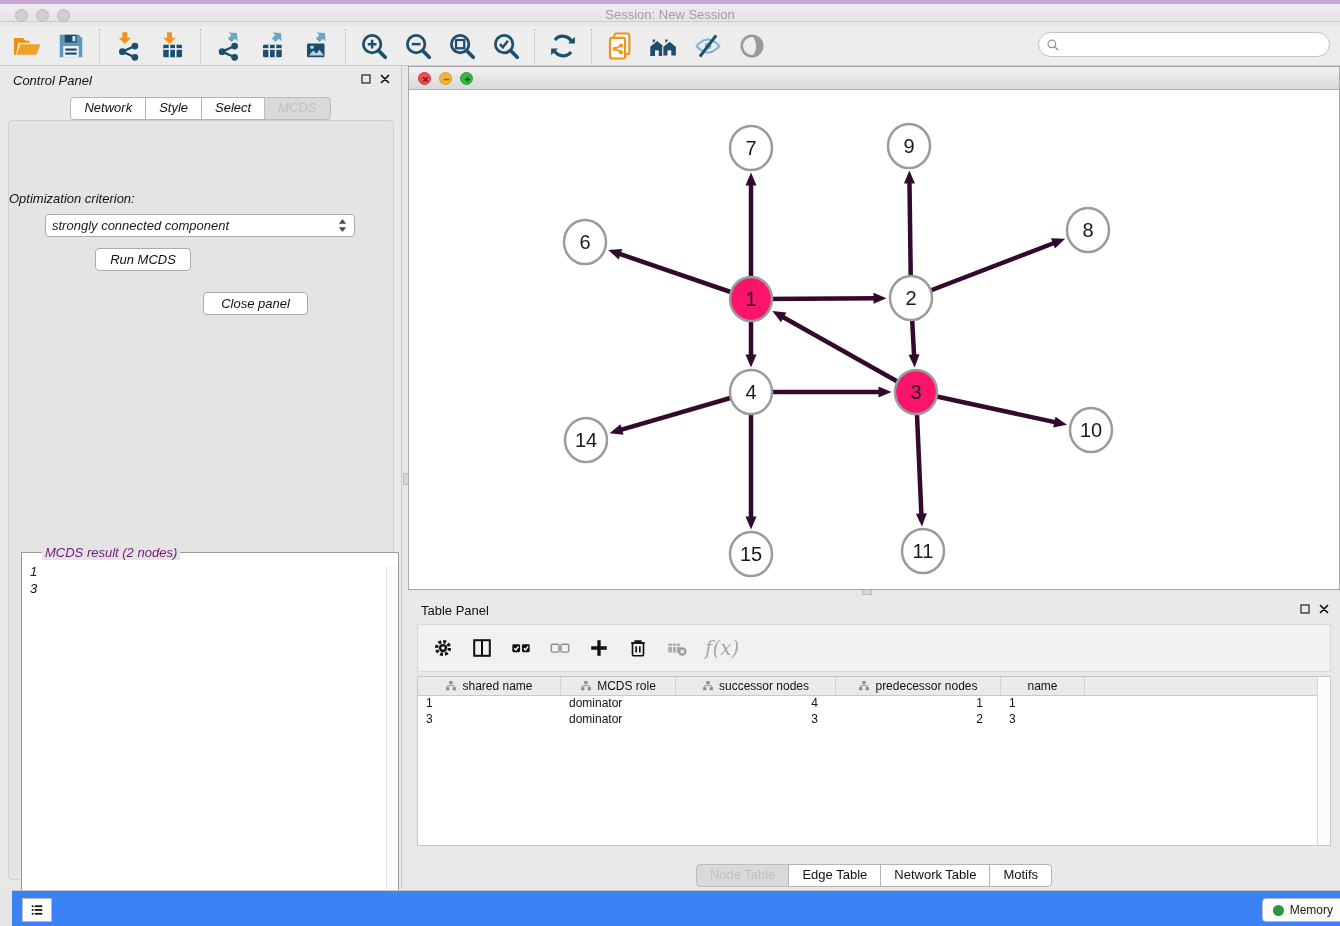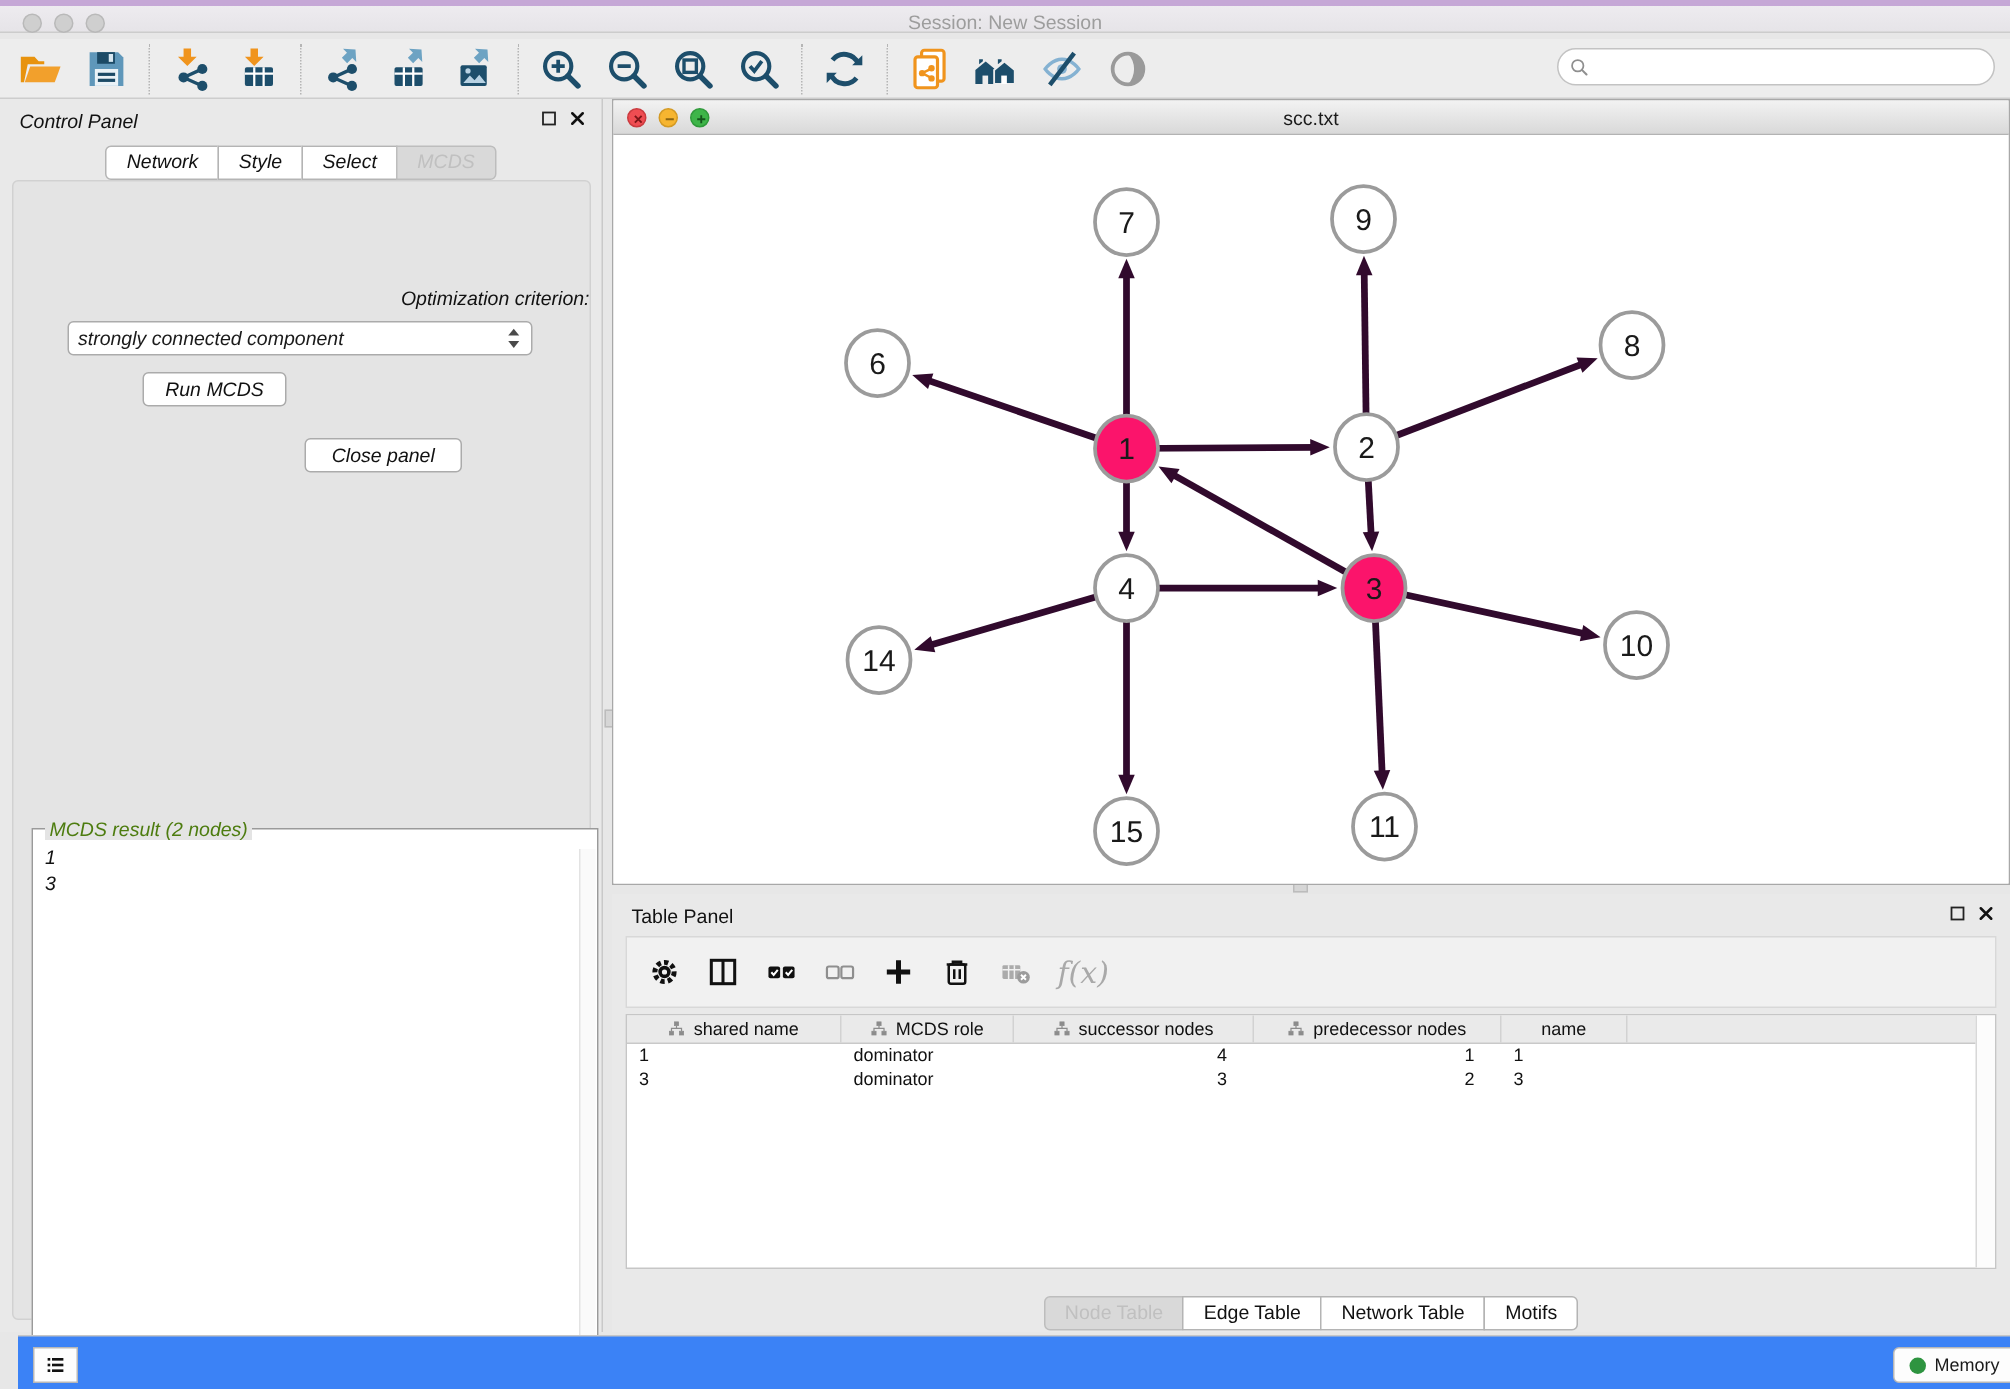--- a/index.html
+++ b/index.html
@@ -33,32 +33,32 @@
   .phead-icons { position:absolute; right:10px; top:7px; display:flex; gap:7px; }
   .phead-icons svg { width:12px; height:12px; }
   #cp-tabs { position:absolute; left:0; right:0; top:31px; display:flex; justify-content:center; }
   .seg-tab { background:#ffffff; border:1px solid #b4b4b4; margin-left:-1px; padding:3px 13px 4px;
     font-size:13px; color:#111; line-height:14px; }
   .seg-tab:first-child { border-radius:4px 0 0 4px; margin-left:0; }
   .seg-tab:last-child { border-radius:0 4px 4px 0; }
   .seg-tab.active { background:#d9d9d9; color:#c0c0c0; border-color:#bdbdbd; }
   #cp-body { position:absolute; left:8px; top:54px; width:386px; height:760px;
     background:#e4e4e4; border:1px solid #d1d1d1; border-radius:4px; }
-  #opt-label { position:absolute; left:0; right:0; top:70px; text-align:right; color:#111; }
+  #opt-label { position:absolute; left:0; right:0; top:70px; text-align:left; color:#111; }
   #opt-select { position:absolute; left:36px; top:93px; width:310px; height:23px; background:#ffffff;
     border:1px solid #ababab; border-radius:4px; display:flex; align-items:center; padding:0 6px; }
   #opt-select .sel-text { flex:1; font-size:13px; }
   #opt-select svg { width:11px; height:15px; }
   .push-btn { position:absolute; height:23px; background:#ffffff; border:1px solid #ababab; border-radius:4px;
     font-size:13px; display:flex; align-items:center; justify-content:center; color:#111; }
   #run-btn { left:86px; top:127px; width:96px; }
   #closep-btn { left:194px; top:127px; width:105px;margin-top:44px; }
   #mcds-result { position:absolute; left:12px; top:424px; width:378px; height:380px;
     border:1px solid #9a9a9a; background:#ffffff; }
-  #mcds-result legend { font-size:13px; color:#4d7c0f; margin-left:8px; padding:0 3px; background:#e4e4e4; }
+  #mcds-result legend { font-size:13px; color:#701a75; margin-left:20px; padding:0 3px; background:#e4e4e4; }
   #mcds-lines { padding:3px 8px; font-size:13px; line-height:17px; color:#111; }
   #mcds-scroll { position:absolute; right:1px; top:6px; bottom:2px; width:11px; background:#fafafa; border-left:1px solid #e3e3e3; }
   
   #v-splitter { position:absolute; left:403px; top:473px; width:8px; height:12px; background:#d6d6d6; border:1px solid #bcbcbc; }
   #h-splitter { position:absolute; left:862px; top:589px; width:10px; height:6px; background:#d6d6d6; border:1px solid #bcbcbc; }
   
   #network-frame { position:absolute; left:408px; top:66px; width:932px; height:524px;
     border:1px solid #a8a8a8; background:#ffffff; }
   #net-titlebar { position:relative; height:23px; background:linear-gradient(#f2f2f2,#d9d9d9);
     border-bottom:1px solid #b3b3b3; }
@@ -309,21 +309,20 @@
     <div class="mac-dot" id="dot-min">
       <svg viewBox="0 0 10 10">
           <path d="M2 5h6" stroke="#8a6410" stroke-width="1.6"></path>
         </svg>
     </div>
     <div class="mac-dot" id="dot-max">
       <svg viewBox="0 0 10 10">
           <path d="M5 2v6M2 5h6" stroke="#14551c" stroke-width="1.4"></path>
         </svg>
     </div>
-    <div id="net-title">scc.txt</div>
   </div>
   <div id="net-canvas">
     <svg id="graph-svg" width="930" height="499" viewBox="0 0 930 499">
         <line x1="342" y1="209" x2="342" y2="91.5" stroke="#310a2d" stroke-width="4.5"></line>
         <polygon points="342,82.5 347.5,95.5 336.5,95.5" fill="#310a2d"></polygon>
         <line x1="342" y1="209" x2="207.68416662219624" y2="162.8795029967782" stroke="#310a2d" stroke-width="4.5"></line>
         <polygon points="199.17200245503903,159.95665144540496 213.25353775566086,158.97667002857025 209.6811636373158,169.3804262328735" fill="#310a2d"></polygon>
         <line x1="342" y1="209" x2="468.50065427770676" y2="208.20937091076433" stroke="#310a2d" stroke-width="4.5"></line>
         <polygon points="477.50047850160644,208.15312200936495 464.535106729051,213.7342630037694 464.46635807178507,202.73447784122533" fill="#310a2d"></polygon>
         <line x1="342" y1="209" x2="342" y2="268.5" stroke="#310a2d" stroke-width="4.5"></line>

